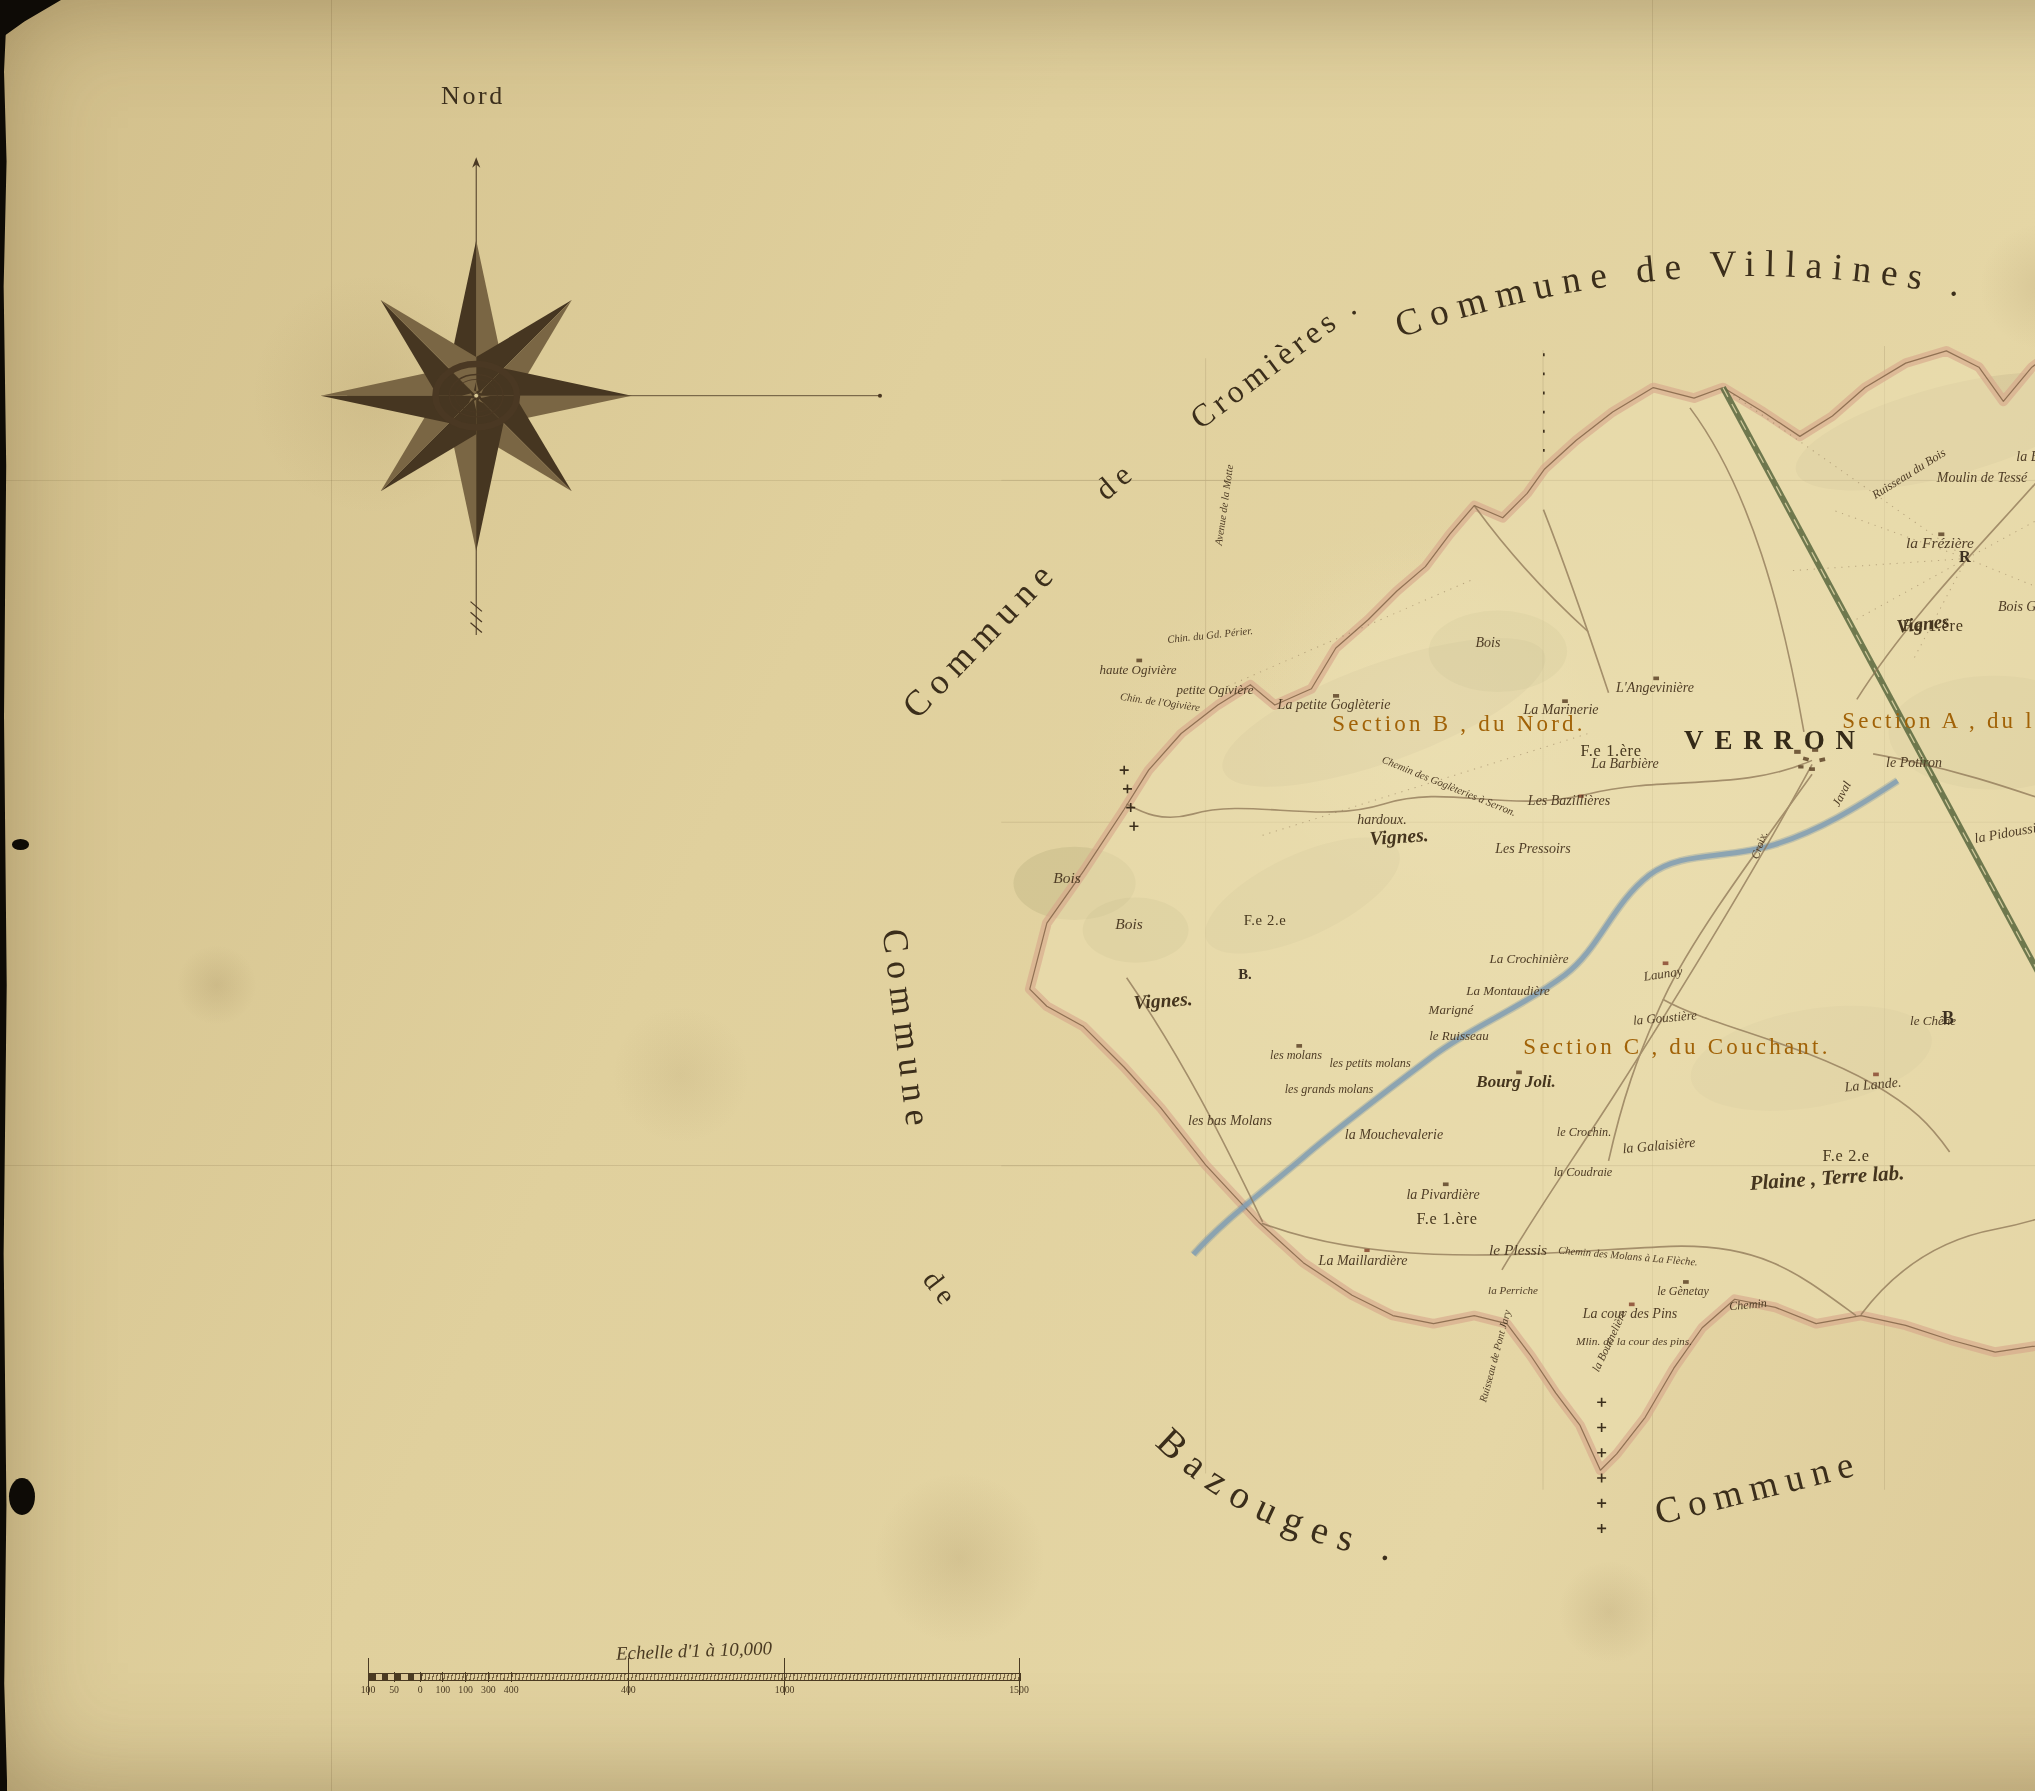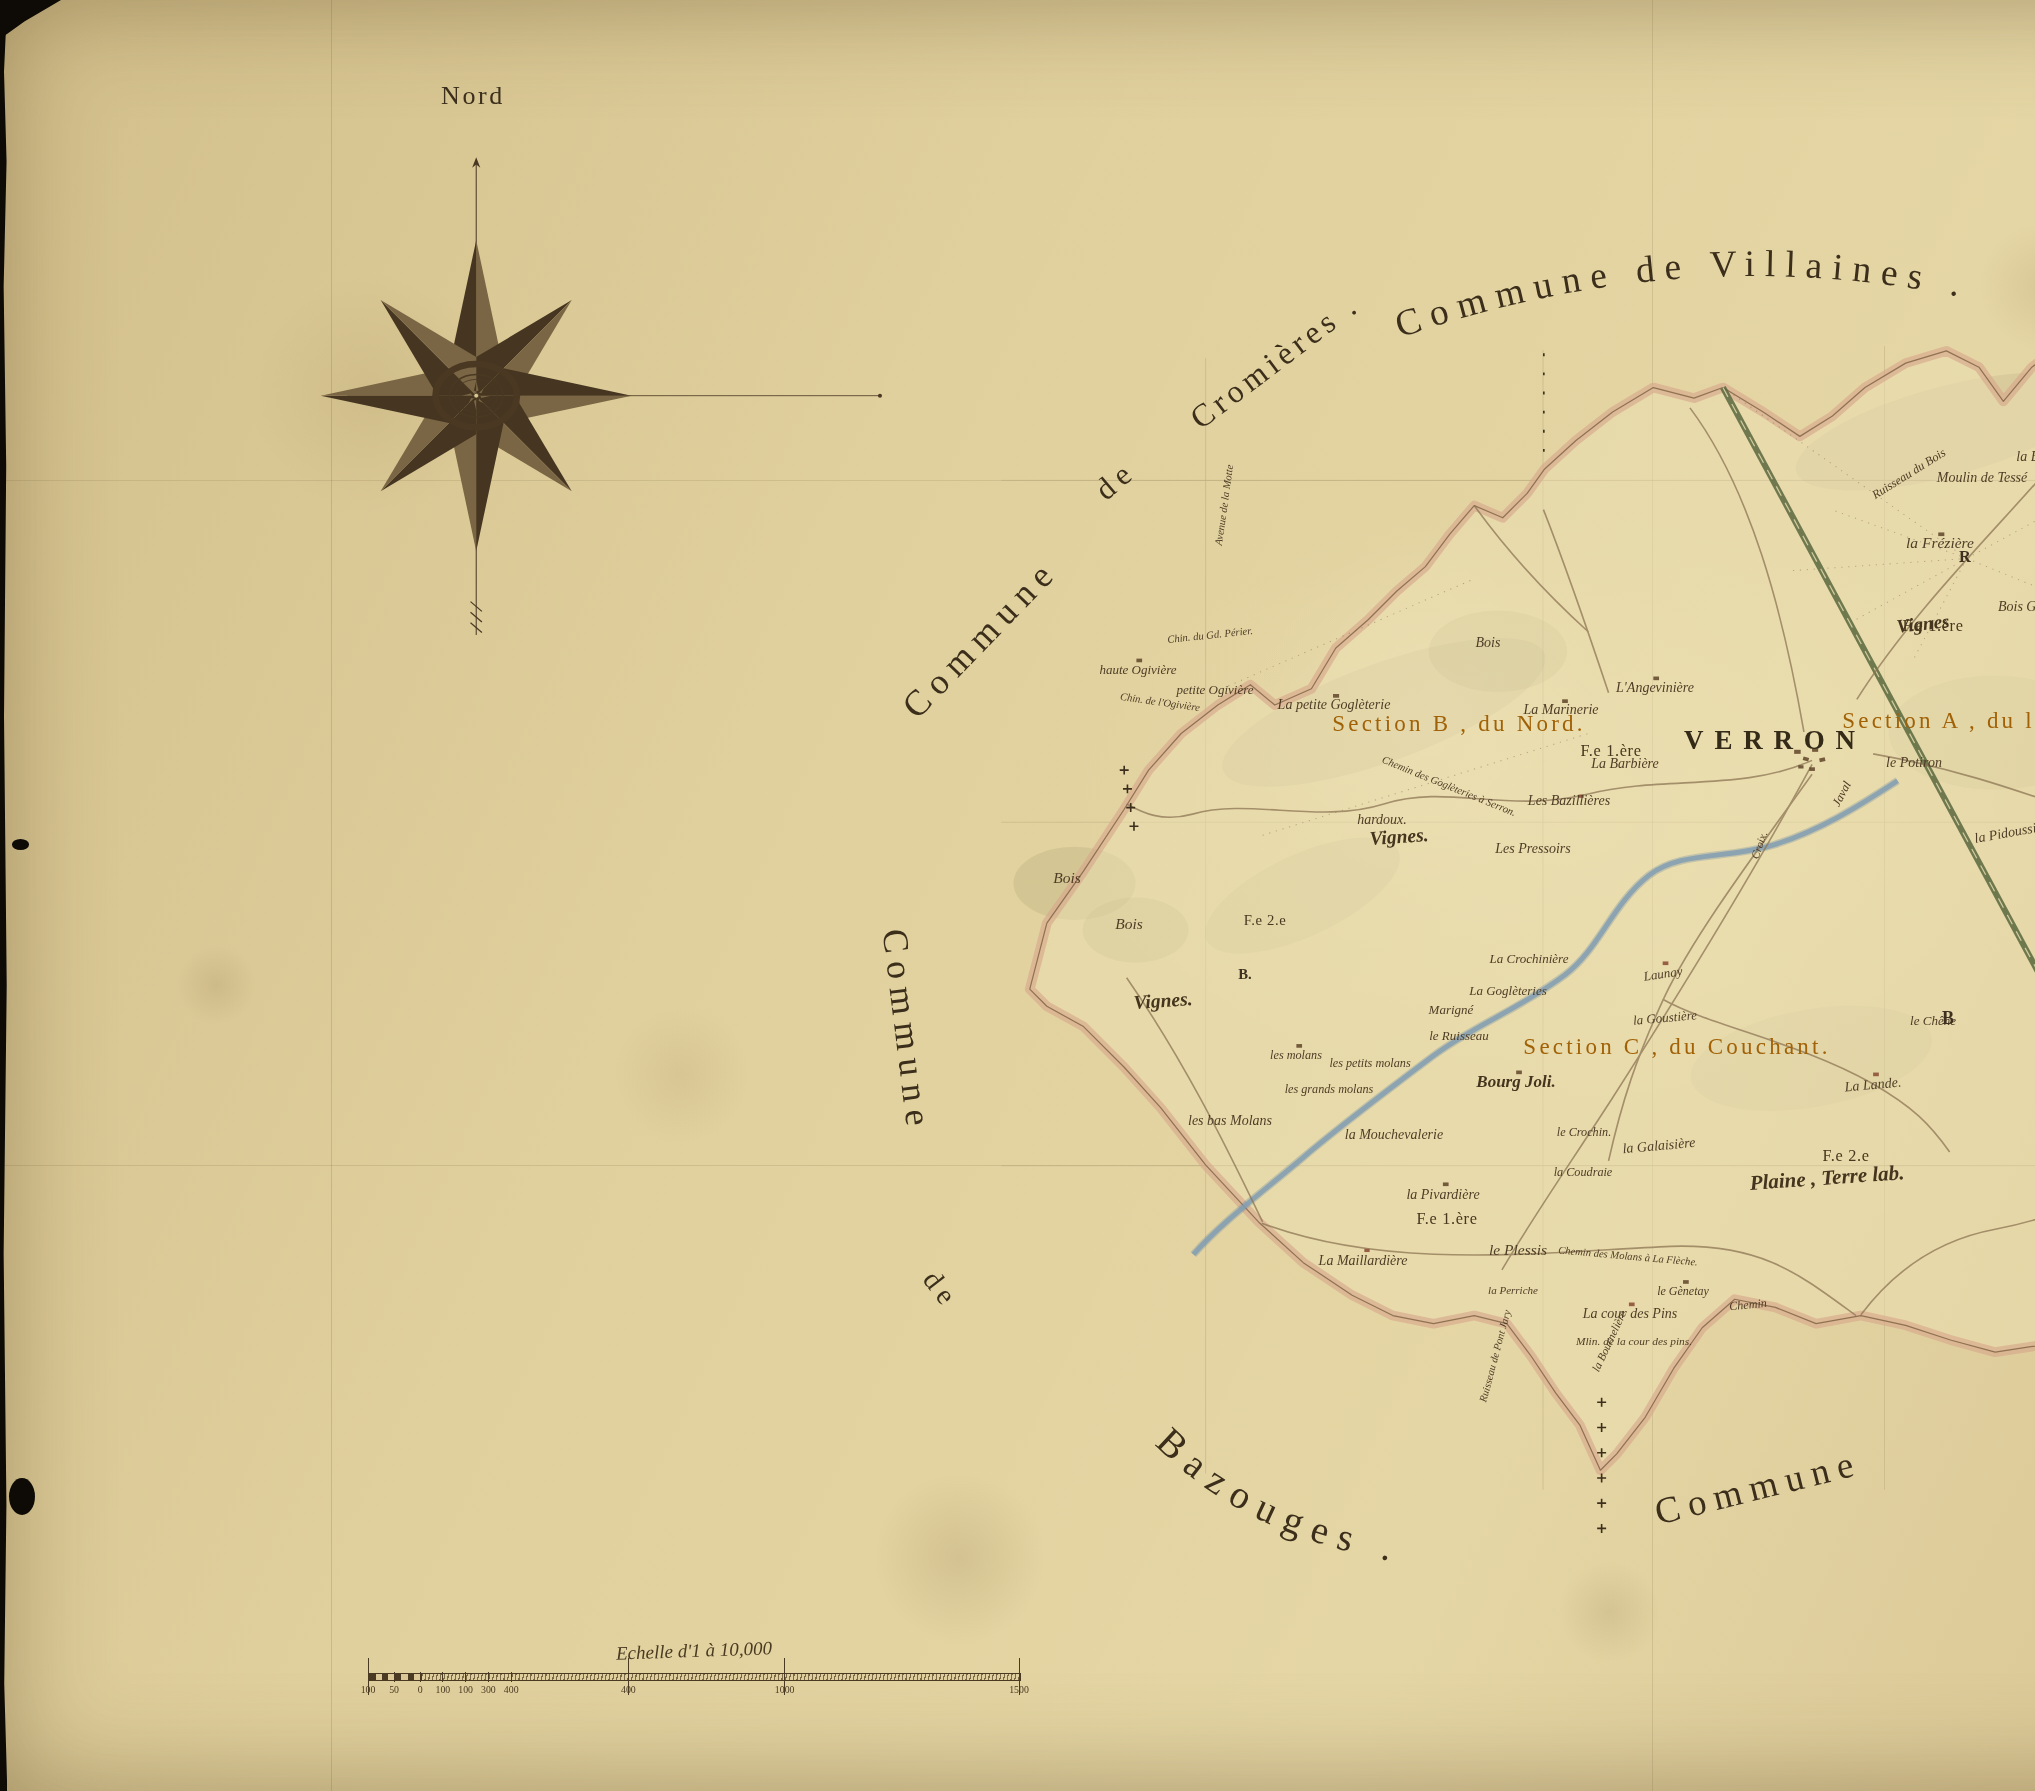--- a/index.html
+++ b/index.html
@@ -293,21 +293,21 @@
       <div class="ml ml-h" style="left: 1138px; top: 670px; font-size: 13px; transform: translate(-50%, -50%) rotate(0deg);">haute Ogivière</div>
       <div class="ml ml-h" style="left: 1215px; top: 690px; font-size: 13px; transform: translate(-50%, -50%) rotate(0deg);">petite Ogivière</div>
       <div class="ml ml-h" style="left: 1230px; top: 1121px; font-size: 14px; transform: translate(-50%, -50%) rotate(0deg);">les bas Molans</div>
       <div class="ml ml-h" style="left: 1296px; top: 1055px; font-size: 12.2px; transform: translate(-50%, -50%) rotate(0deg);">les molans</div>
       <div class="ml ml-h" style="left: 1370px; top: 1063px; font-size: 12.2px; transform: translate(-50%, -50%) rotate(0deg);">les petits molans</div>
       <div class="ml ml-h" style="left: 1329px; top: 1089px; font-size: 12.2px; transform: translate(-50%, -50%) rotate(0deg);">les grands molans</div>
       <div class="ml ml-H" style="left: 1516px; top: 1082px; font-size: 17px; transform: translate(-50%, -50%) rotate(0deg);">Bourg Joli.</div>
       <div class="ml ml-h" style="left: 1394px; top: 1135px; font-size: 14px; transform: translate(-50%, -50%) rotate(0deg);">la Mouchevalerie</div>
       <div class="ml ml-h" style="left: 1451px; top: 1010px; font-size: 13px; transform: translate(-50%, -50%) rotate(0deg);">Marigné</div>
       <div class="ml ml-h" style="left: 1459px; top: 1036px; font-size: 13px; transform: translate(-50%, -50%) rotate(0deg);">le Ruisseau</div>
-      <div class="ml ml-h" style="left: 1508px; top: 991px; font-size: 13px; transform: translate(-50%, -50%) rotate(0deg);">La Goglèteries</div>
+      <div class="ml ml-h" style="left: 1508px; top: 991px; font-size: 13px; transform: translate(-50%, -50%) rotate(0deg);">La Montaudière</div>
       <div class="ml ml-h" style="left: 1529px; top: 959px; font-size: 13px; transform: translate(-50%, -50%) rotate(0deg);">La Crochinière</div>
       <div class="ml ml-h" style="left: 1443px; top: 1195px; font-size: 14px; transform: translate(-50%, -50%) rotate(0deg);">la Pivardière</div>
       <div class="ml ml-h" style="left: 1363px; top: 1261px; font-size: 14px; transform: translate(-50%, -50%) rotate(0deg);">La Maillardière</div>
       <div class="ml ml-h" style="left: 1518px; top: 1250px; font-size: 15.5px; transform: translate(-50%, -50%) rotate(0deg);">le Plessis</div>
       <div class="ml ml-h" style="left: 1513px; top: 1290px; font-size: 11px; transform: translate(-50%, -50%) rotate(0deg);">la Perriche</div>
       <div class="ml ml-h" style="left: 1630px; top: 1314px; font-size: 14px; transform: translate(-50%, -50%) rotate(0deg);">La cour des Pins</div>
       <div class="ml ml-h" style="left: 1634px; top: 1341px; font-size: 11.4px; transform: translate(-50%, -50%) rotate(0deg);">Mlin. de la cour des pins.</div>
       <div class="ml ml-h" style="left: 1683px; top: 1291px; font-size: 12px; transform: translate(-50%, -50%) rotate(0deg);">le Gènetay</div>
       <div class="ml ml-h" style="left: 1748px; top: 1305px; font-size: 12.2px; transform: translate(-50%, -50%) rotate(-5deg);">Chemin</div>
       <div class="ml ml-h" style="left: 1663px; top: 974px; font-size: 13px; transform: translate(-50%, -50%) rotate(-8deg);">Launay</div>

